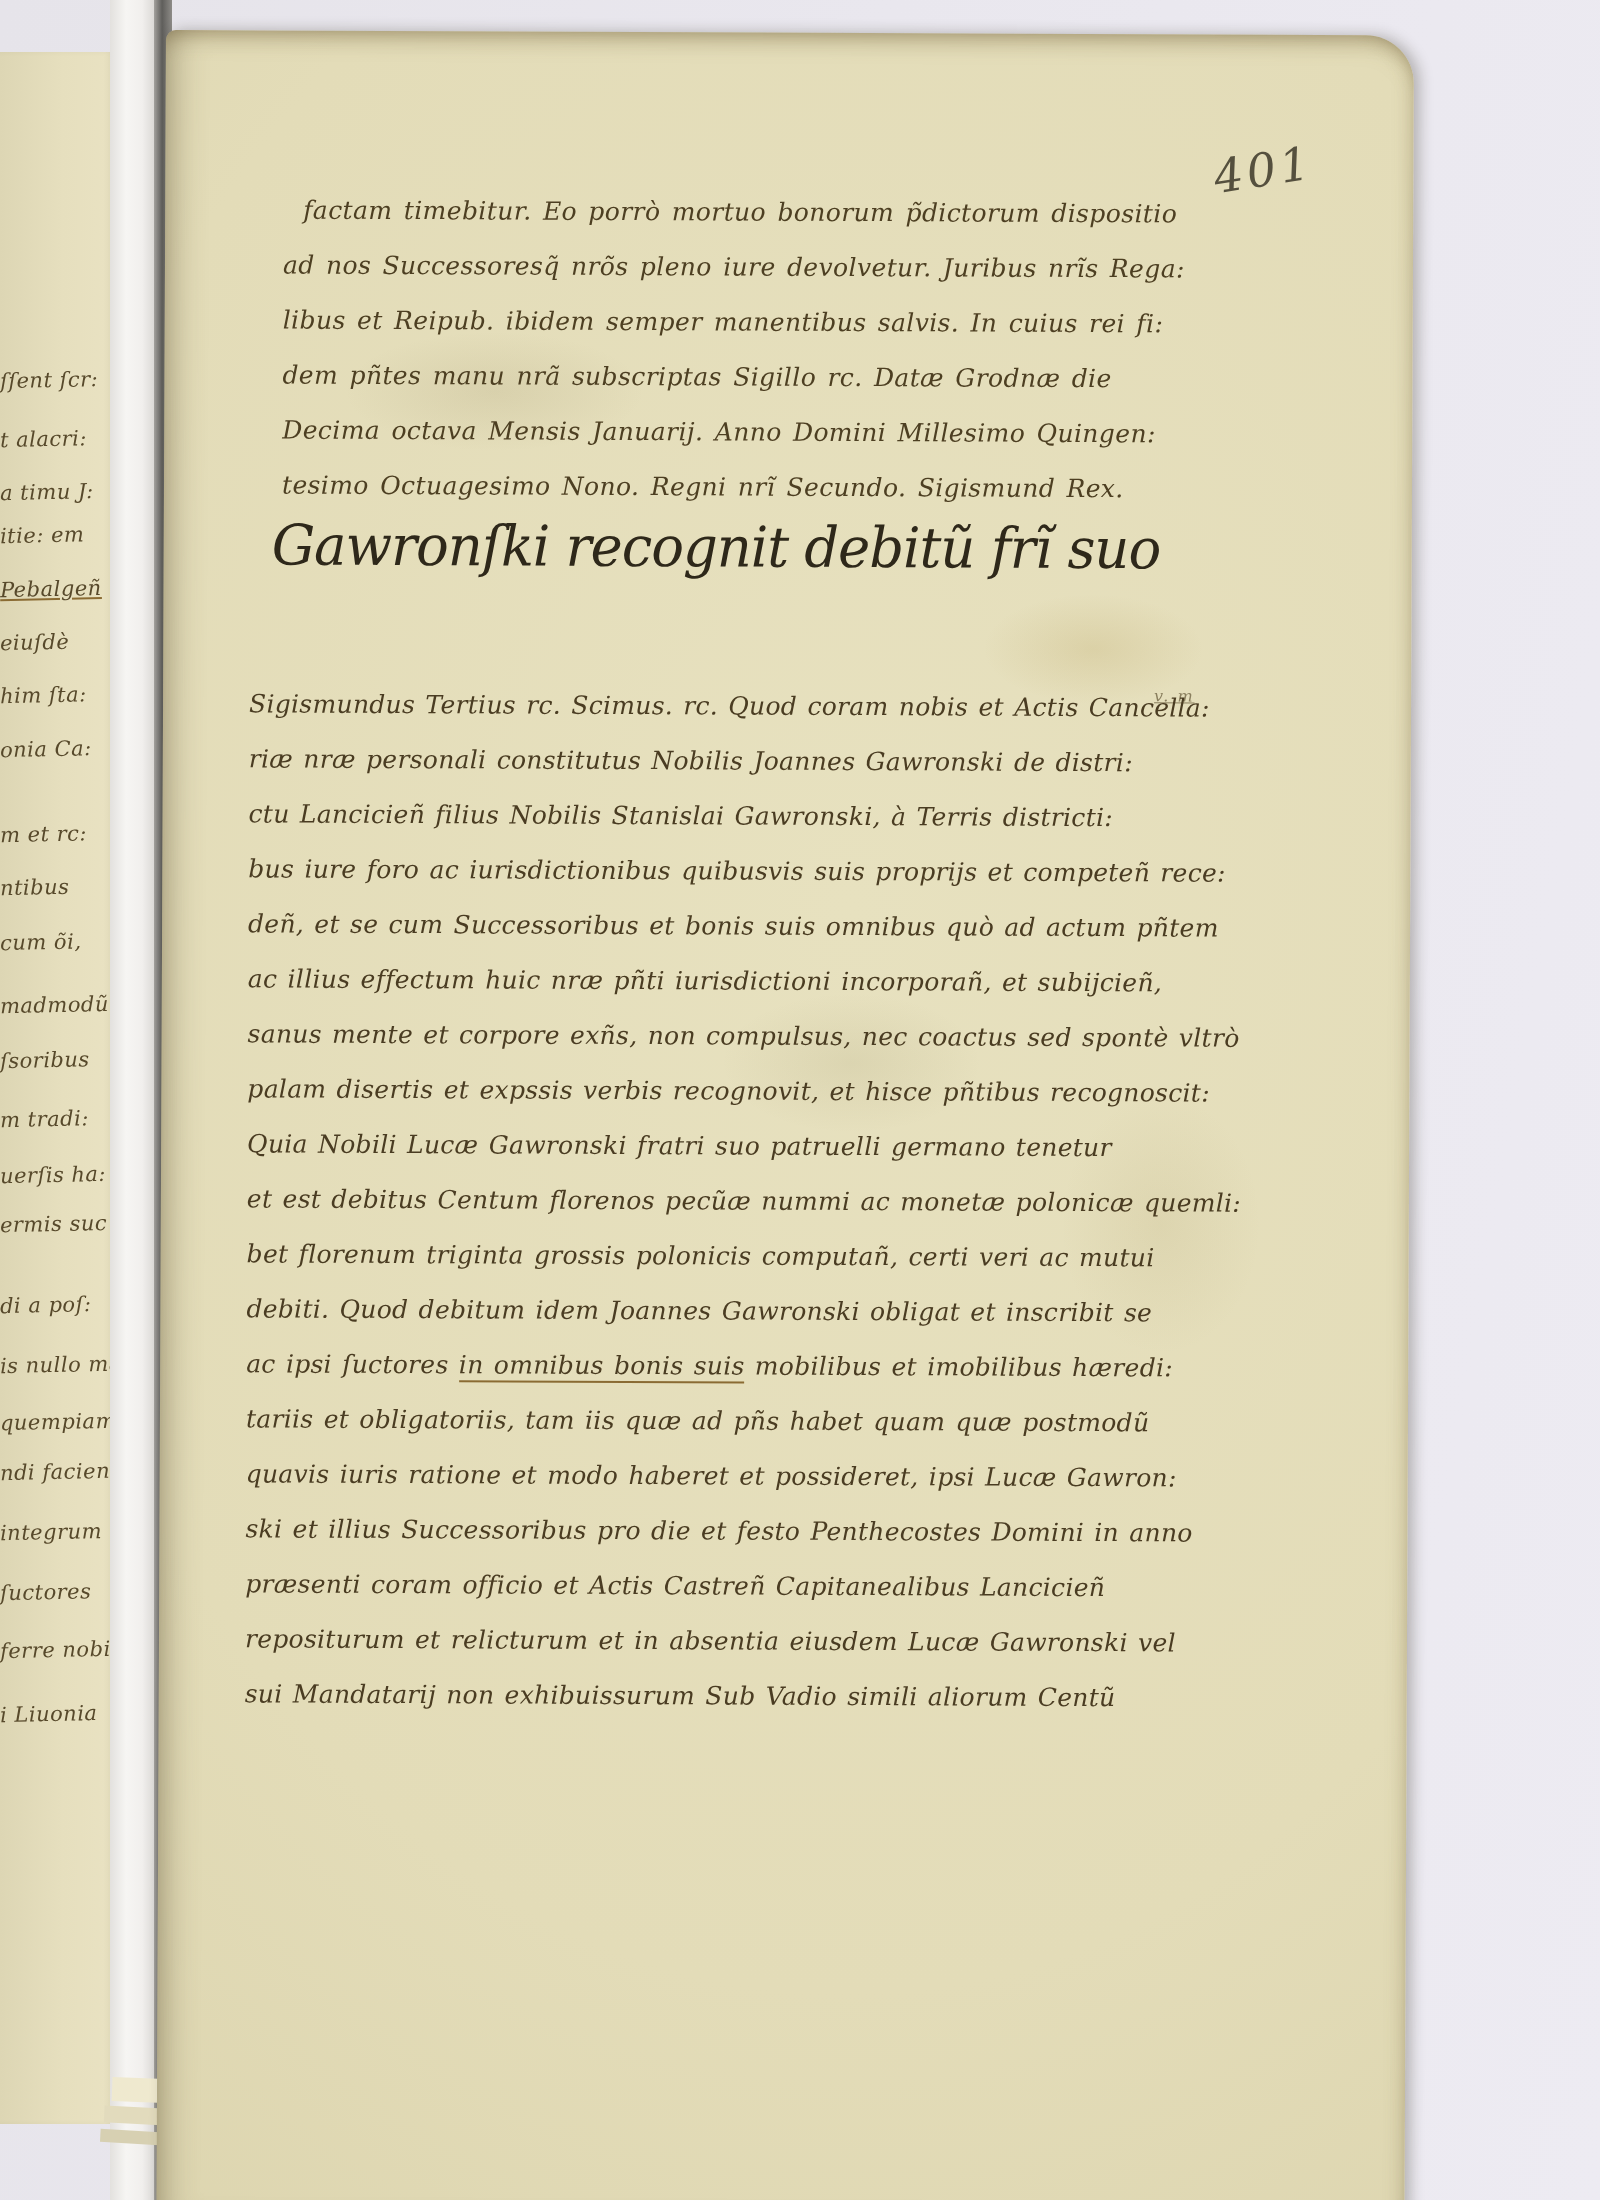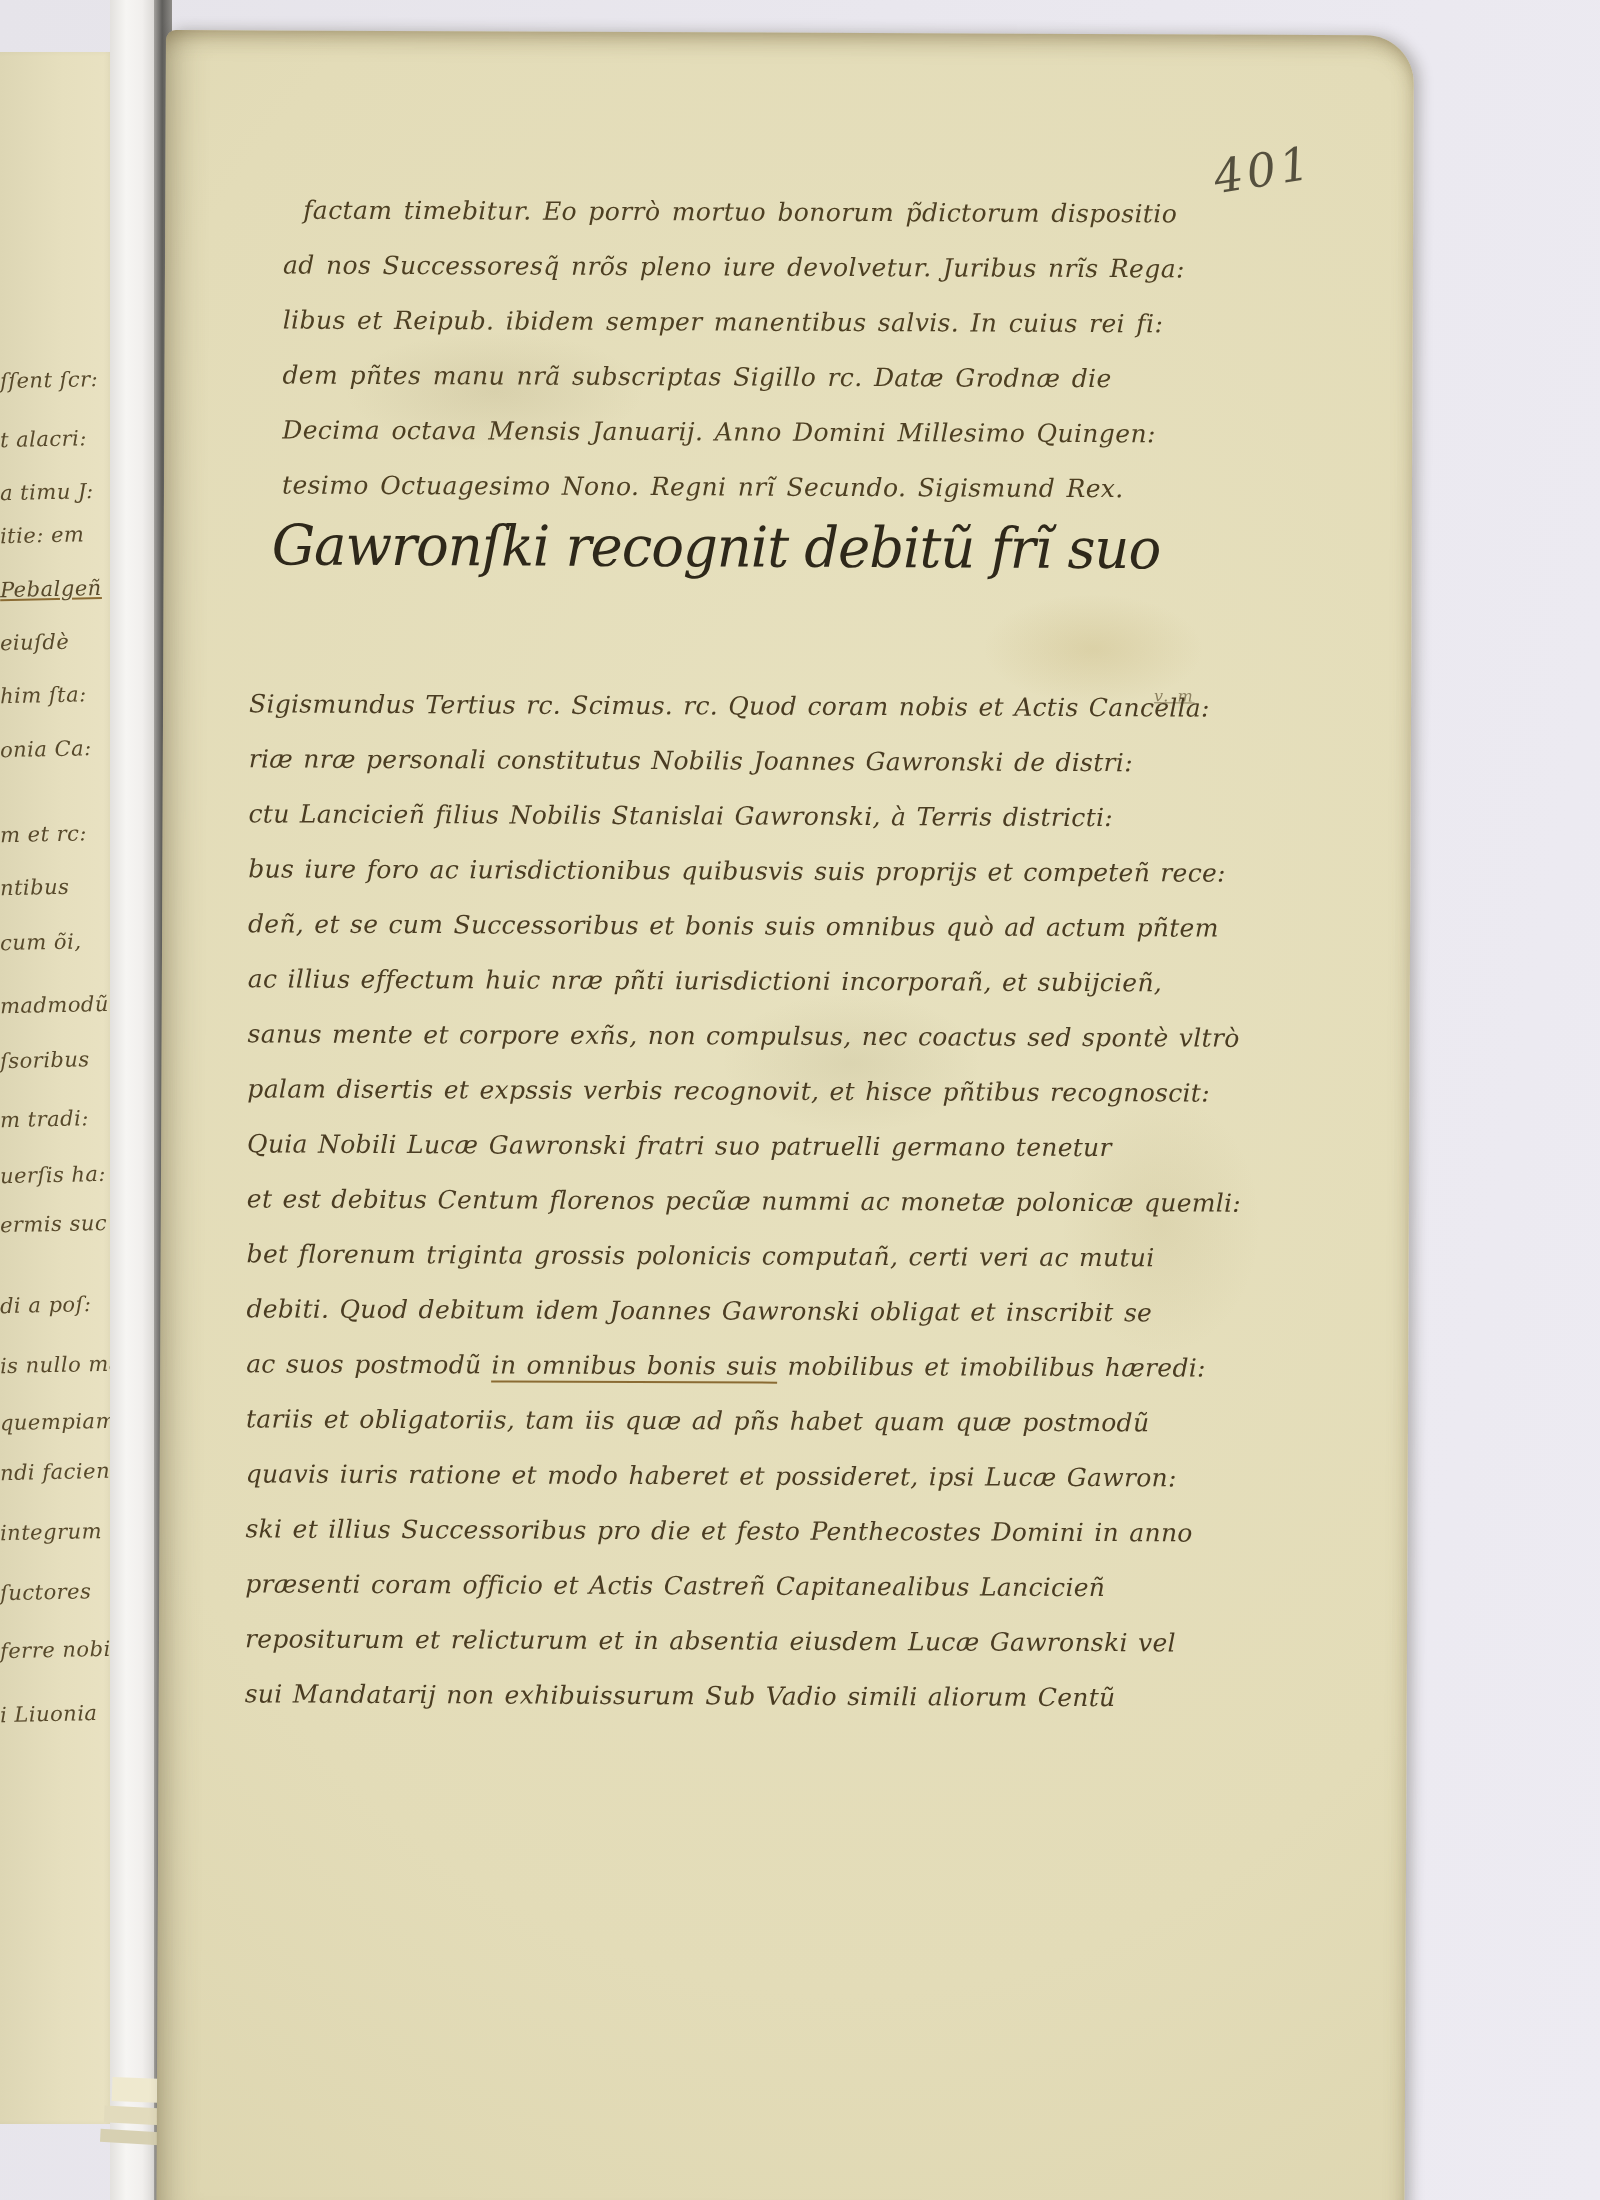--- a/index.html
+++ b/index.html
@@ -148,21 +148,21 @@
     <div class="line"><span>ctu Lancicieñ filius Nobilis Stanislai Gawronski, à Terris districti:</span><span class="ul"></span><span></span></div>
     <div class="line"><span>bus iure foro ac iurisdictionibus quibusvis suis proprijs et competeñ rece:</span><span class="ul"></span><span></span></div>
     <div class="line"><span>deñ, et se cum Successoribus et bonis suis omnibus quò ad actum pñtem</span><span class="ul"></span><span></span></div>
     <div class="line"><span>ac illius effectum huic nræ pñti iurisdictioni incorporañ, et subijcieñ,</span><span class="ul"></span><span></span></div>
     <div class="line"><span>sanus mente et corpore exñs, non compulsus, nec coactus sed spontè vltrò</span><span class="ul"></span><span></span></div>
     <div class="line"><span>palam disertis et expssis verbis recognovit, et hisce pñtibus recognoscit:</span><span class="ul"></span><span></span></div>
     <div class="line"><span>Quia Nobili Lucæ Gawronski fratri suo patruelli germano tenetur</span><span class="ul"></span><span></span></div>
     <div class="line"><span>et est debitus Centum florenos pecũæ nummi ac monetæ polonicæ quemli:</span><span class="ul"></span><span></span></div>
     <div class="line"><span>bet florenum triginta grossis polonicis computañ, certi veri ac mutui</span><span class="ul"></span><span></span></div>
     <div class="line"><span>debiti. Quod debitum idem Joannes Gawronski obligat et inscribit se</span><span class="ul"></span><span></span></div>
-    <div class="line"><span>ac suos postmodũ </span><span class="ul">in omnibus bonis suis</span><span> mobilibus et imobilibus hæredi:</span></div>
+    <div class="line"><span>ac ipsi ſuctores </span><span class="ul">in omnibus bonis suis</span><span> mobilibus et imobilibus hæredi:</span></div>
     <div class="line"><span>tariis et obligatoriis, tam iis quæ ad pñs habet quam quæ postmodũ</span><span class="ul"></span><span></span></div>
     <div class="line"><span>quavis iuris ratione et modo haberet et possideret, ipsi Lucæ Gawron:</span><span class="ul"></span><span></span></div>
     <div class="line"><span>ski et illius Successoribus pro die et festo Penthecostes Domini in anno</span><span class="ul"></span><span></span></div>
     <div class="line"><span>præsenti coram officio et Actis Castreñ Capitanealibus Lancicieñ</span><span class="ul"></span><span></span></div>
     <div class="line"><span>repositurum et relicturum et in absentia eiusdem Lucæ Gawronski vel</span><span class="ul"></span><span></span></div>
     <div class="line"><span>sui Mandatarij non exhibuissurum Sub Vadio simili aliorum Centũ</span><span class="ul"></span><span></span></div>
   </div>
 </div>
 
 </body></html>

